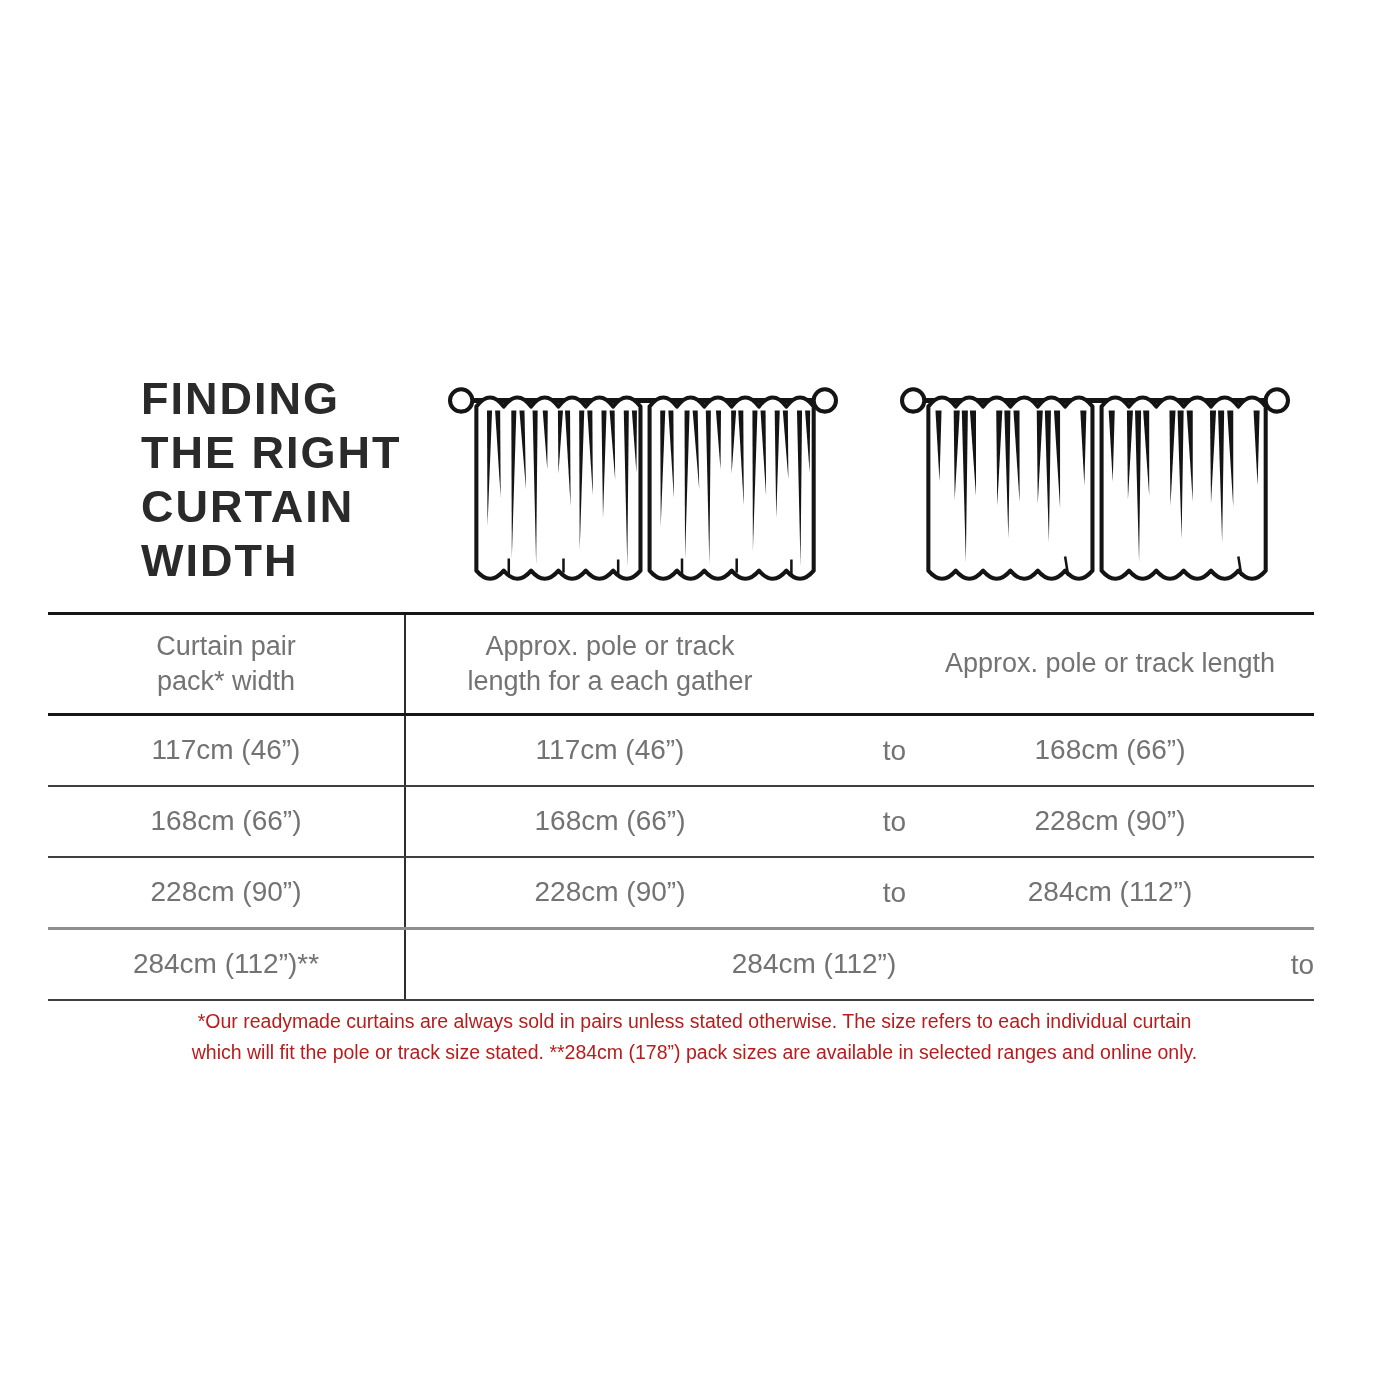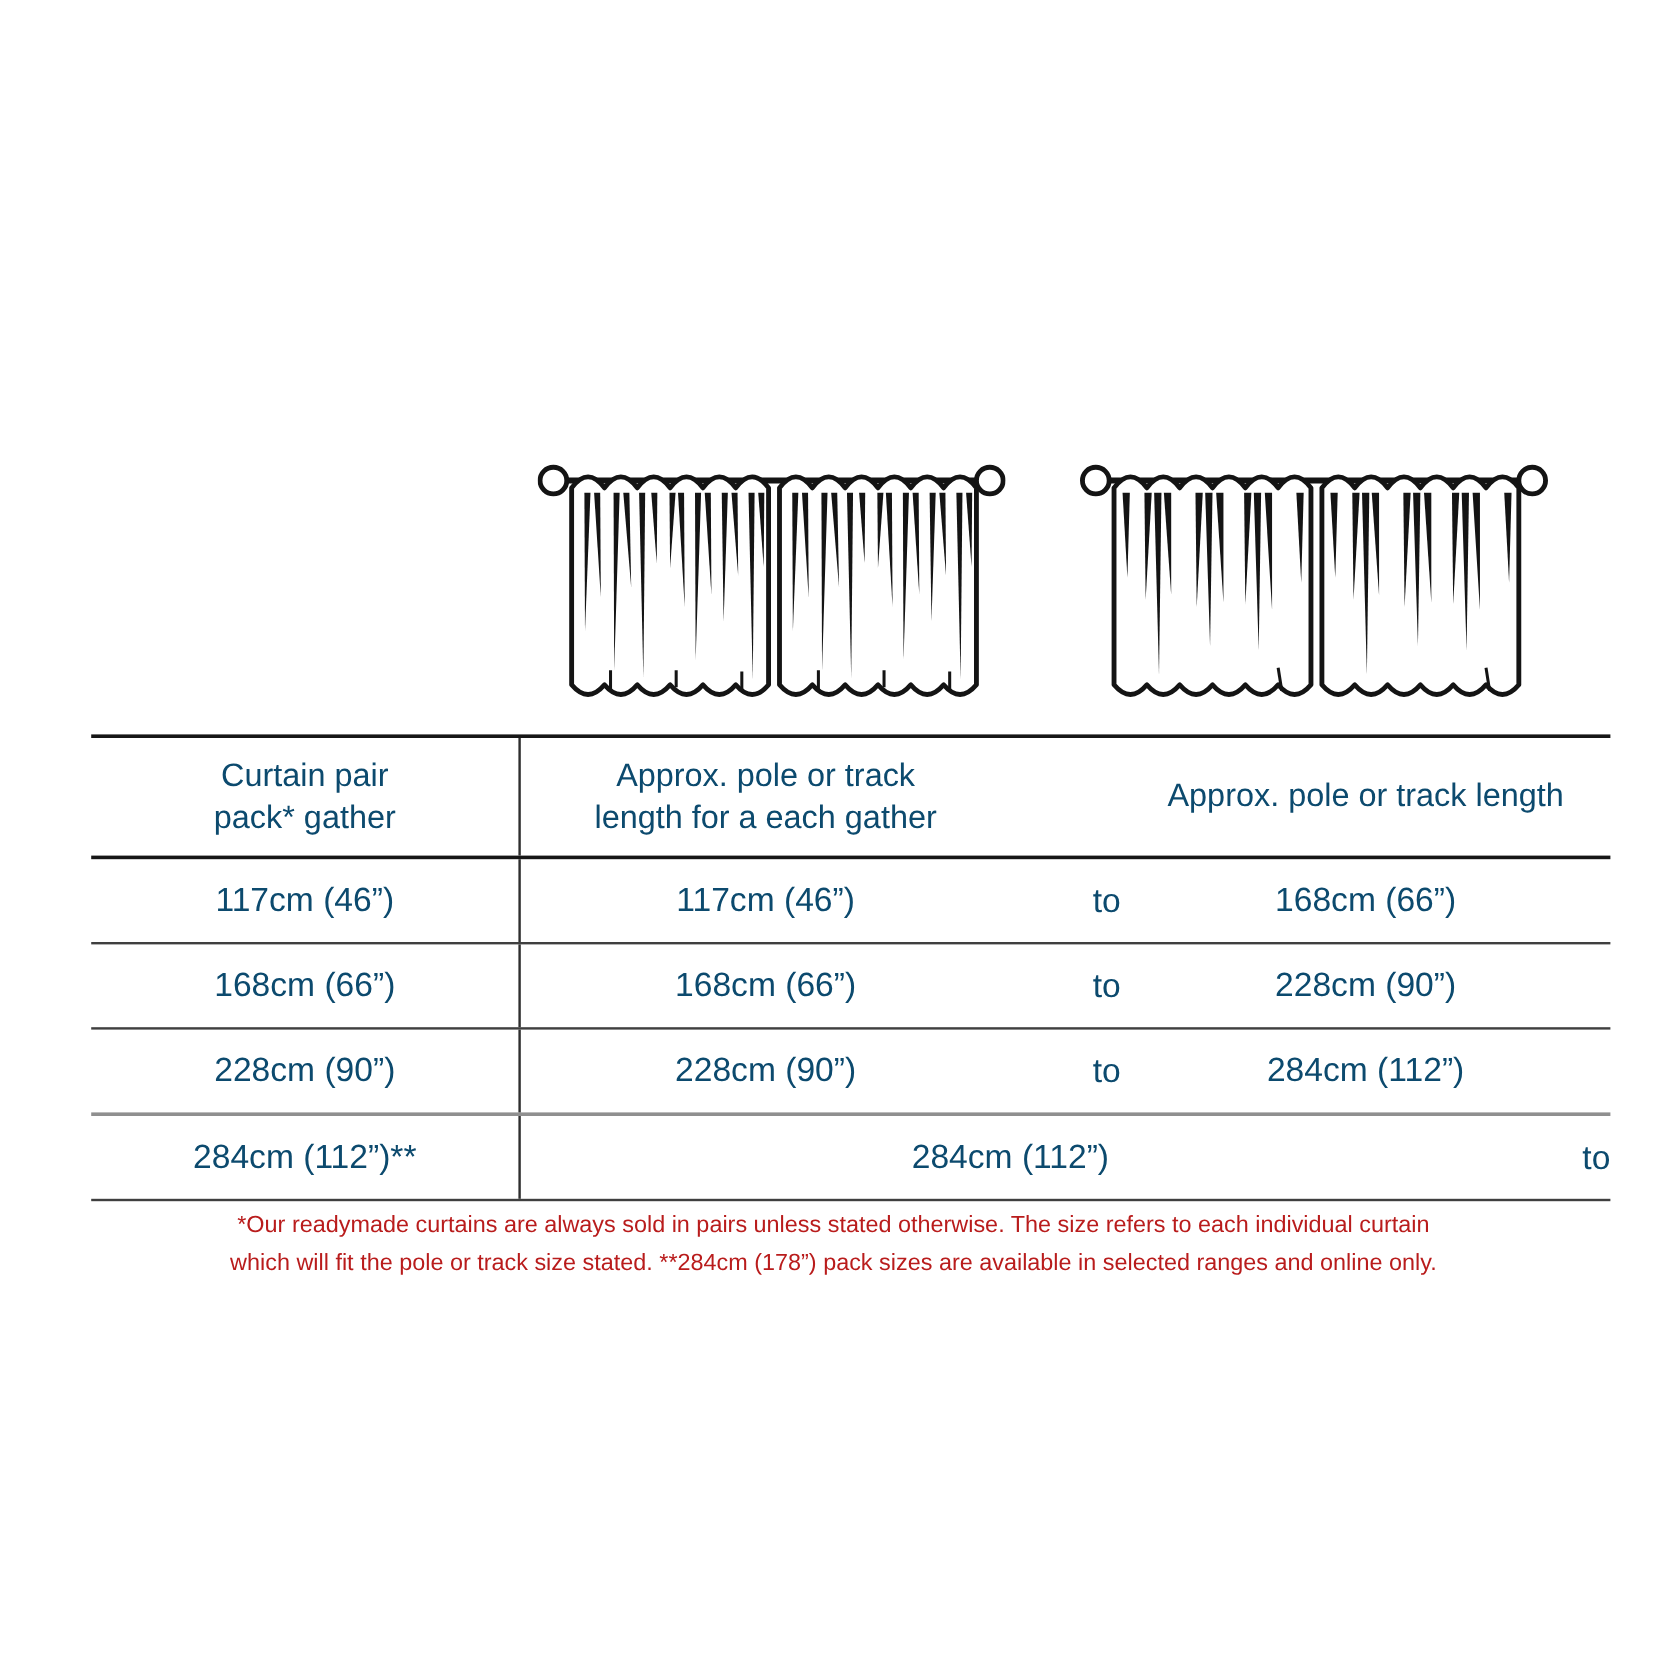--- a/index.html
+++ b/index.html
@@ -20,22 +20,22 @@
   .illus-1 { left:448px; top:376px; }
   .illus-2 { left:900px; top:376px; }
   .pole   { stroke:#141414; stroke-width:5; fill:none; }
   .finial { fill:#ffffff; stroke:#141414; stroke-width:4; }
   .outline{ fill:#ffffff; stroke:#141414; stroke-width:4; stroke-linejoin:round; }
   .fold   { fill:#141414; }
   .tick   { stroke:#141414; stroke-width:2.5; fill:none; }
 
   
   .size-table {
-    position:absolute; left:76px; top:612px; width:1266px;
-    font-size:28px; color:#0c4a6e;
+    position:absolute; left:48px; top:612px; width:1266px;
+    font-size:28px; color:#737373;
   }
   .thead {
     display:flex; height:98px;
     border-top:3px solid #161616; border-bottom:3px solid #161616;
     font-size:27px;
   }
   .trow { display:flex; height:69px; border-bottom:2px solid #3f3f3f; }
   .trow.gray-divider { border-bottom:3px solid #8f8f8f; }
   .cell-pack {
     width:356px; border-right:2px solid #2e2e2e;
@@ -98,20 +98,26 @@
       <polygon class="fold" points="117,34 123,34 121,164"></polygon>
       <polygon class="fold" points="126,34 132,34 132,130"></polygon>
       <polygon class="fold" points="152,34 158,34 156,108"></polygon>
       <line class="tick" x1="140" y1="197" x2="137" y2="178"></line>
     </g>
   </defs>
 </svg>
 
 <div class="canvas">
 
+  <div class="title">
+    <div>FINDING</div>
+    <div>THE RIGHT</div>
+    <div>CURTAIN</div>
+    <div>WIDTH</div>
+  </div>
 
   <svg class="illus illus-1" viewBox="0 0 385 206" width="390" height="209">
     <line class="pole" x1="6" y1="24" x2="379" y2="24"></line>
     <circle class="finial" cx="13" cy="24" r="11"></circle>
     <circle class="finial" cx="372" cy="24" r="11"></circle>
     <use href="#panel-full" x="26"></use>
     <use href="#panel-full" x="197"></use>
   </svg>
 
   <svg class="illus illus-2" viewBox="0 0 385 206" width="390" height="209">
@@ -120,21 +126,21 @@
     <circle class="finial" cx="372" cy="24" r="11"></circle>
     <use href="#panel-relaxed" x="26"></use>
     <use href="#panel-relaxed" x="197"></use>
   </svg>
 
   <div class="size-table">
 
     <div class="thead">
       <div class="cell-pack">
         <span>Curtain pair</span>
-        <span>pack* gather</span>
+        <span>pack* width</span>
       </div>
       <div class="region">
         <div class="cell-mid">
           <span>Approx. pole or track</span>
           <span>length for a each gather</span>
         </div>
         <div class="cell-to"></div>
         <div class="cell-mid">
           <span>Approx. pole or track length</span>
         </div>

